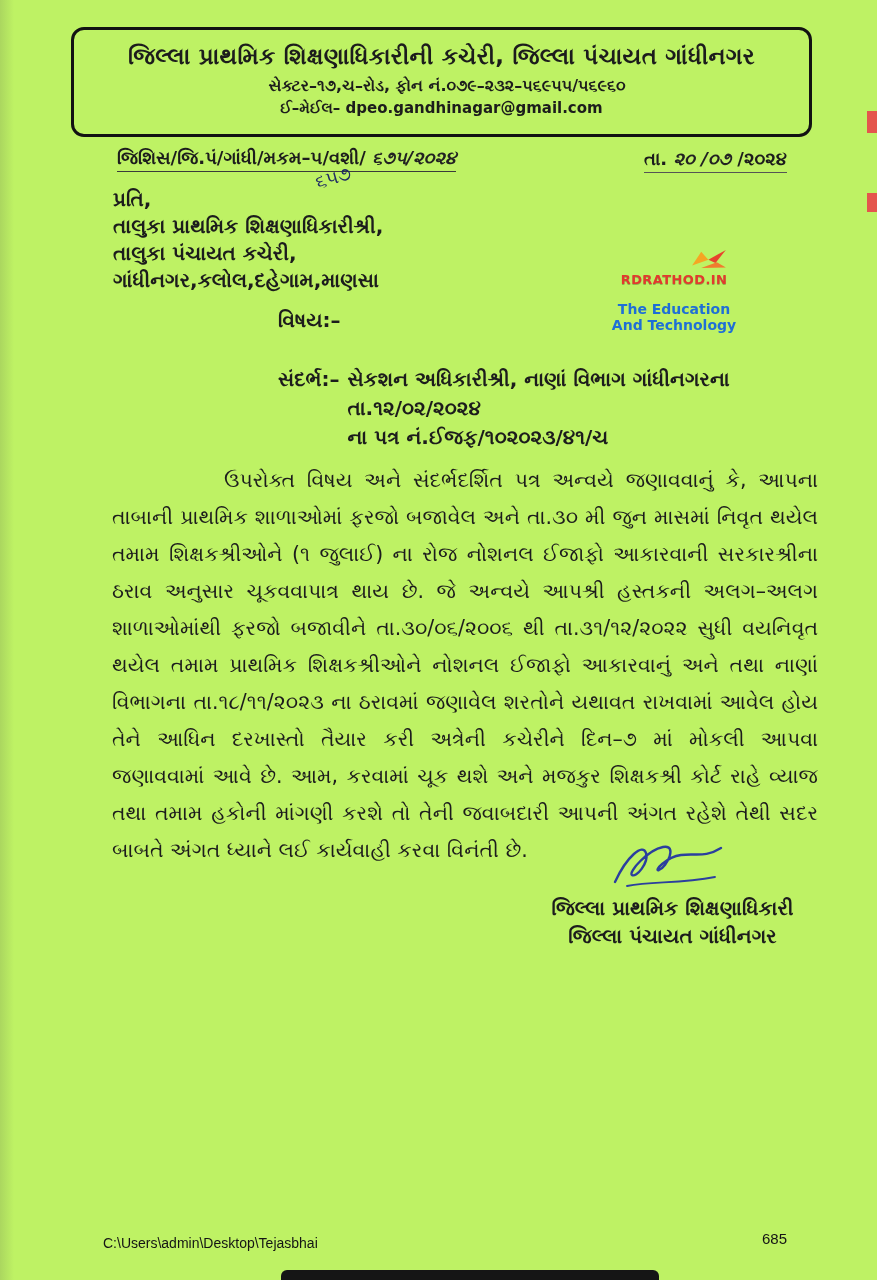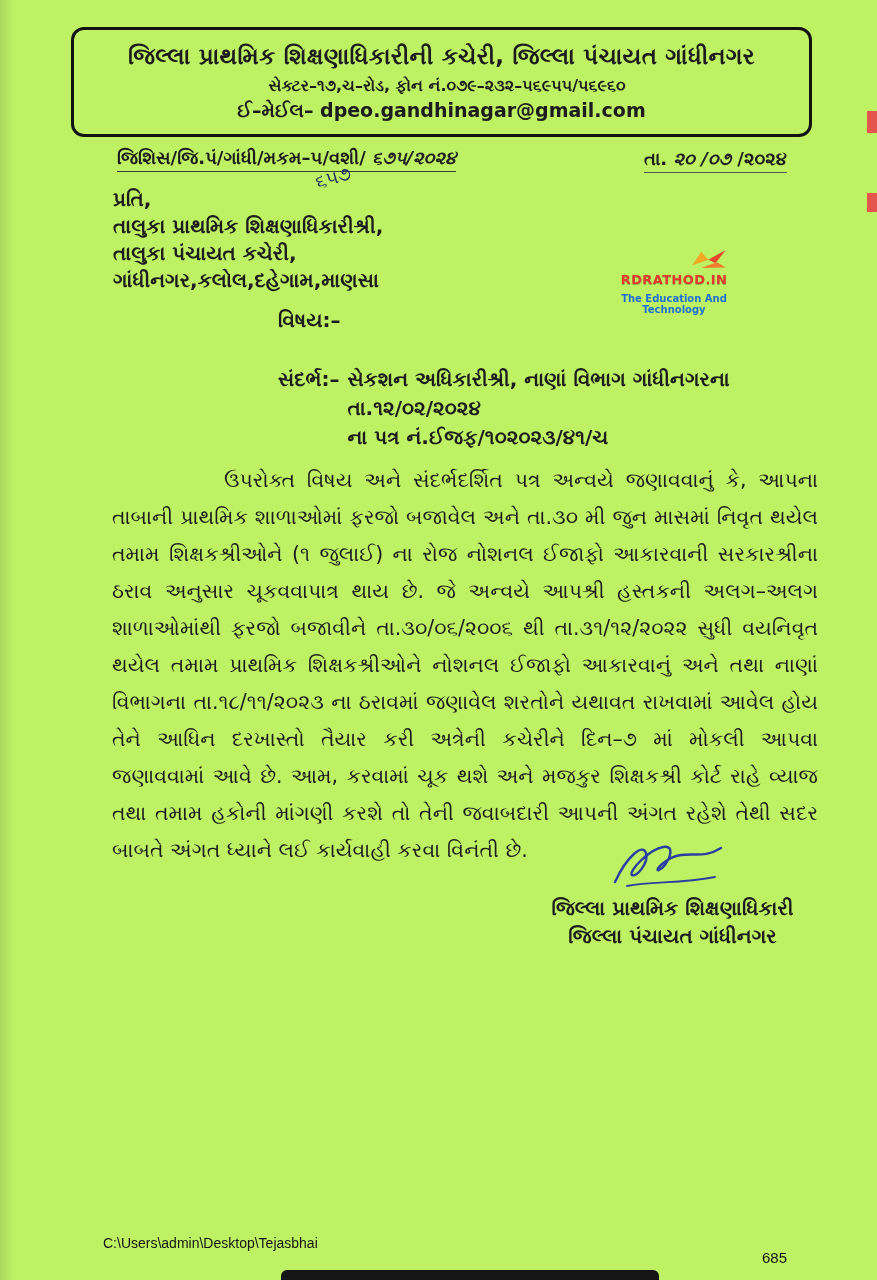--- a/index.html
+++ b/index.html
@@ -19,21 +19,21 @@
   }
 
   
   .letterhead {
     position:absolute; left:71px; top:27px; width:741px; height:110px;
     border:3px solid #121212; border-radius:13px;
     text-align:center; padding-top:13px;
   }
   .lh-title   { font-size:23px; font-weight:700; letter-spacing:.2px; }
   .lh-address { font-size:16px; font-weight:700; margin-top:6px;margin-left:11px; }
-  .lh-email   { font-size:19px; font-weight:700; margin-top:4px; }
+  .lh-email   { font-size:15px; font-weight:700; margin-top:4px; }
 
   
   .ref-row { position:absolute; left:117px; top:147px; width:700px; height:46px;
              font-size:18px; font-weight:600; }
   .ref-left { display:inline-block; border-bottom:1.5px solid #3a3a3a; padding-bottom:2px; }
   .hand-ink { font-style:italic; color:#222; }
   .ref-scribble {
     position:absolute; left:198px; top:19px;
     display:inline-block; transform:rotate(-16deg);
     font-size:19px; font-weight:500; color:#1f2a63;
@@ -43,21 +43,21 @@
 
   
   .addressee { position:absolute; left:113px; top:186px;
                font-size:20px; font-weight:600; line-height:27px; }
 
   
   .wm-logo { position:absolute; left:610px; top:246px; width:128px; text-align:center; }
   .bird { display:block; width:42px; height:26px; margin:0 8px 0 auto; }
   .wm-name { font-size:13px; font-weight:700; color:#e23a2e; letter-spacing:.4px;
              text-shadow:0 1px 0 rgba(0,0,0,.25); }
-  .wm-tag  { font-size:10px; font-weight:700; color:#1f6fd6; margin-top:6px; }
+  .wm-tag  { font-size:14px; font-weight:700; color:#1f6fd6; margin-top:14px; }
 
   
   .hang { display:flex; align-items:flex-start; font-weight:700; font-size:20px; line-height:29px; }
   .hang-label { flex:0 0 auto; margin-right:8px; white-space:nowrap; }
   .subject { position:absolute; left:278px; top:306px; width:540px; }
   .refnote { position:absolute; left:278px; top:365px; width:540px; }
 
   
   .body-par {
     position:absolute; left:112px; top:462px; width:706px;
@@ -69,21 +69,21 @@
   .sig-wrap { position:absolute; left:530px; top:836px; width:285px; text-align:center; }
   .sig { display:block; margin:0 auto -4px auto; }
   .sig-line { font-size:20px; font-weight:600; line-height:28px; }
 
   
   .footer-path { position:absolute; left:103px; top:1235px;
                  font-family:"Liberation Sans","DejaVu Sans",sans-serif;
                  font-size:14px; color:#141414; }
   .footer-page { position:absolute; left:762px; top:1230px;
                  font-family:"Liberation Sans","DejaVu Sans",sans-serif;
-                 font-size:15px; color:#141414;margin-top:19px; }
+                 font-size:15px; color:#141414; }
 
   
   .edge-mark { position:absolute; right:0; width:10px; background:#e4564d; }
   .edge-mark.m1 { top:111px; height:22px; }
   .edge-mark.m2 { top:193px; height:19px; }
   .bottom-strip { position:absolute; left:281px; bottom:0; width:378px; height:10px;
                   background:#151515; border-radius:6px 6px 0 0; }
 </style>
 </head>
 <body>

